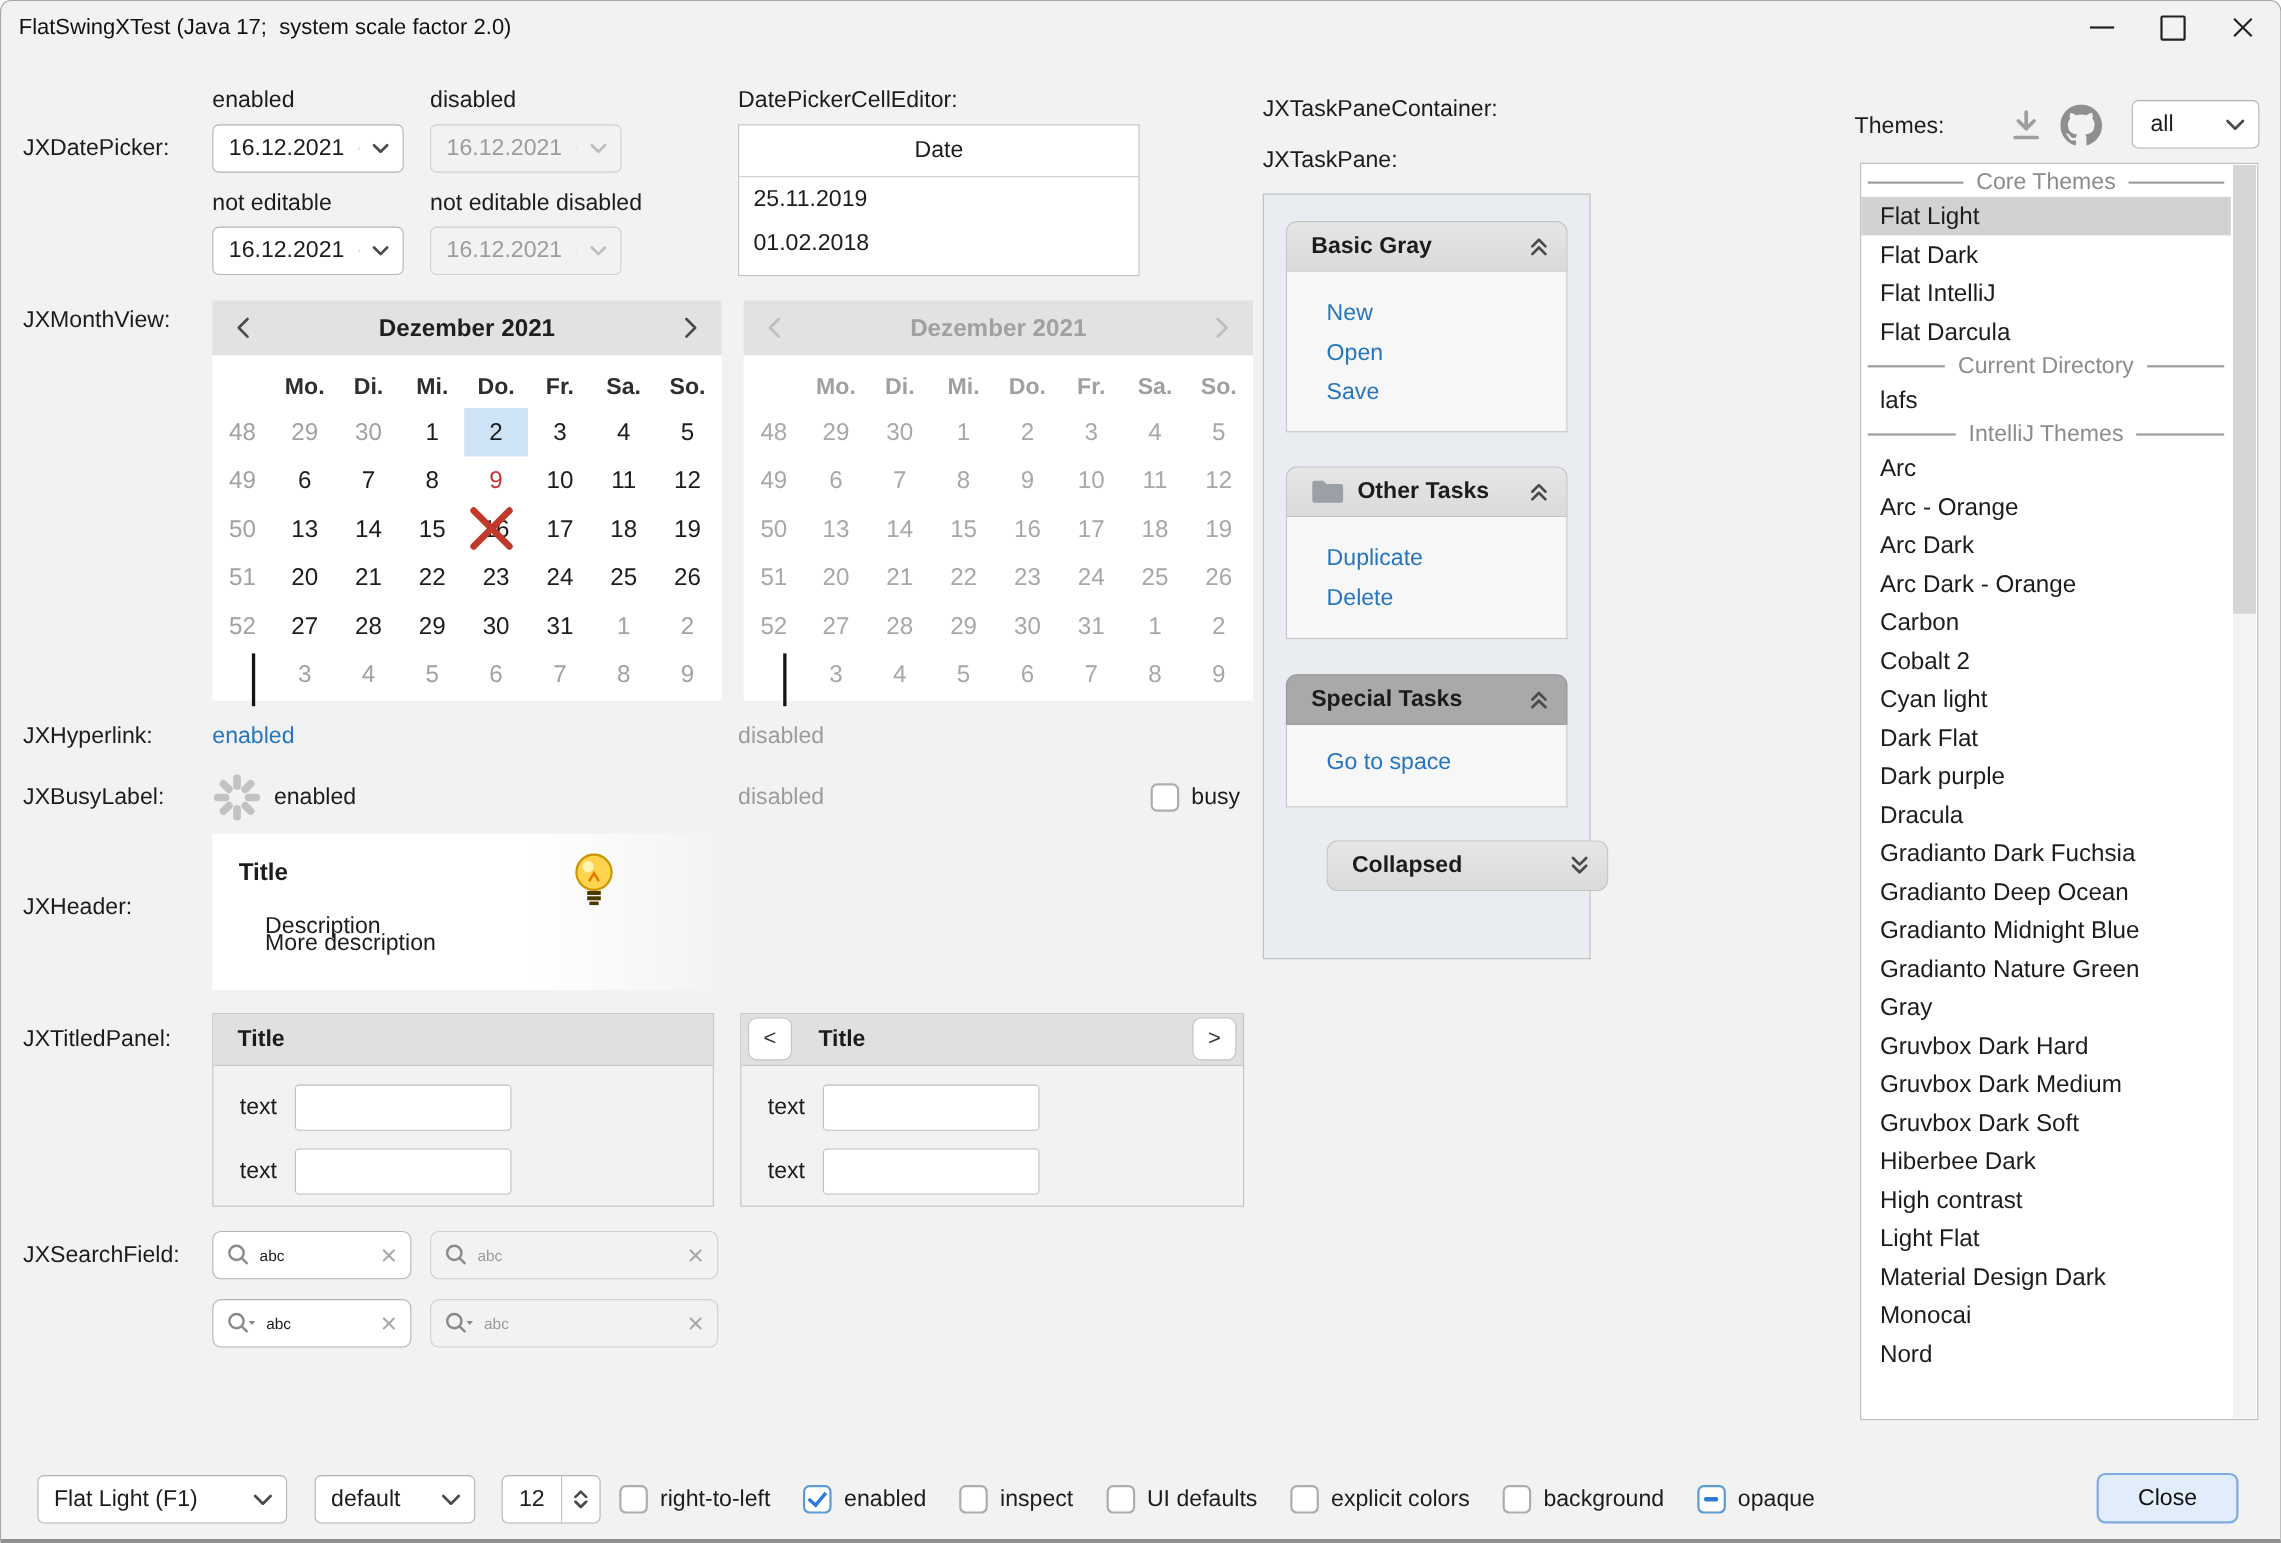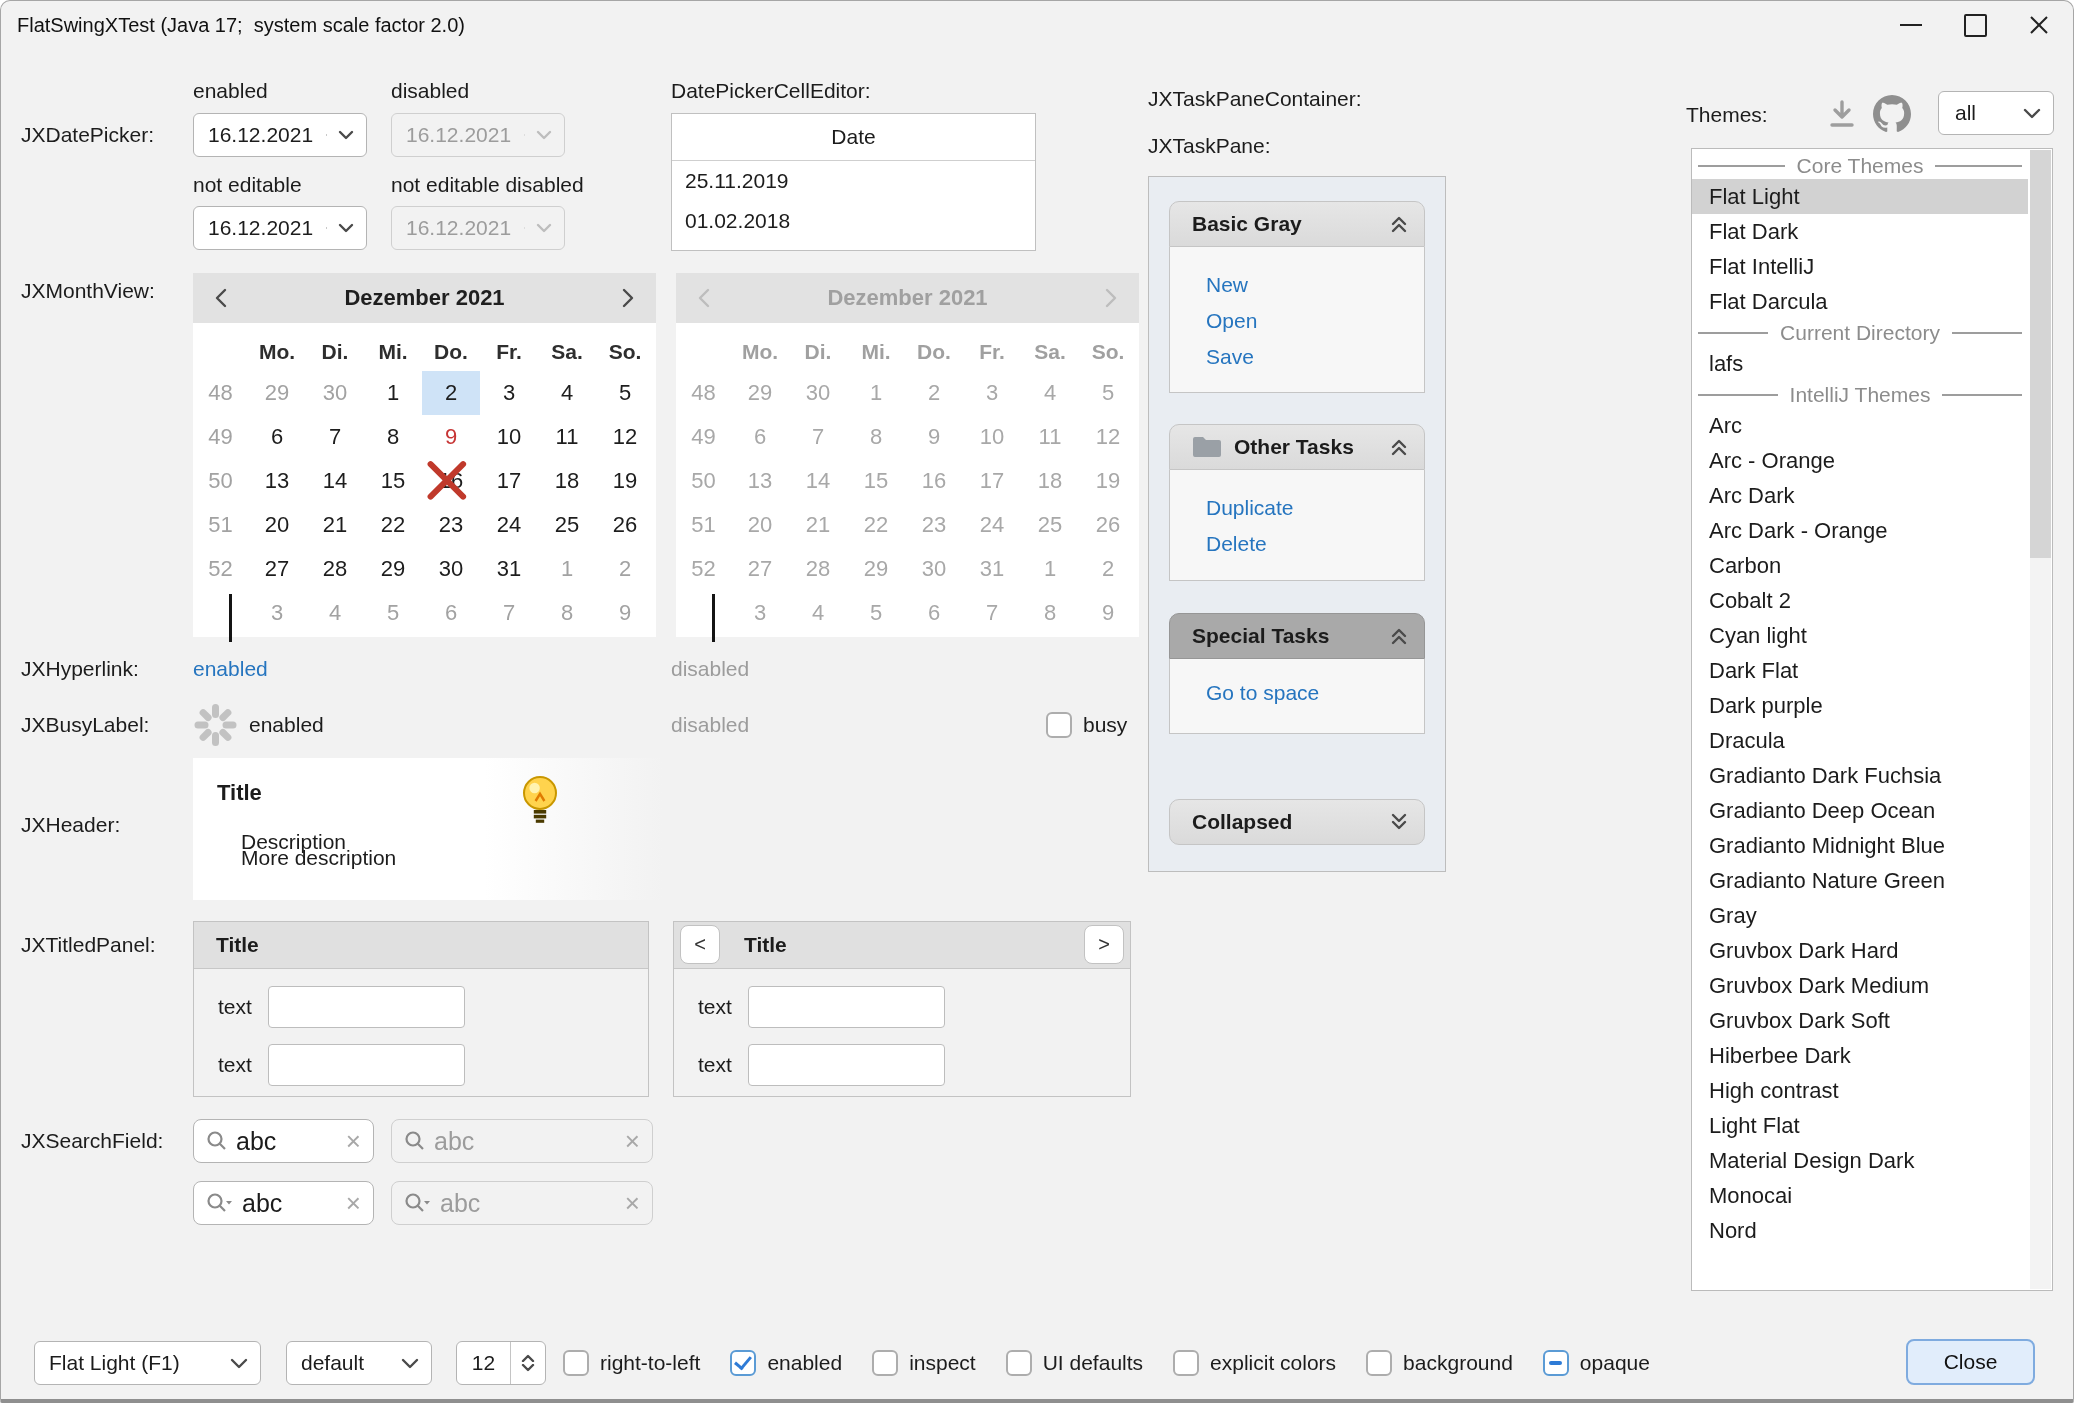--- a/index.html
+++ b/index.html
@@ -81,21 +81,21 @@
   .tpanel .ttl{font-weight:bold;font-size:21px;padding-left:22px;}
   .tpanel.witharrows .ttl{padding-left:70px;}
   .hbtn{position:absolute;top:3px;width:40px;height:39px;background:#fff;border:1px solid #c2c2c2;border-radius:8px;box-sizing:border-box;
     display:flex;align-items:center;justify-content:center;font-size:20px;color:#333;}
   .hbtn.prev{left:6px;} .hbtn.next{right:6px;}
   .trow2{position:absolute;display:flex;align-items:center;gap:14px;left:24px;}
   .trow2 .flabel{font-size:21px;width:36px;}
   .trow2 input{width:197px;height:42px;border:1px solid #bdbdbd;border-radius:4px;background:#fff;box-sizing:border-box;font-size:20px;padding:0 8px;}
   
   .search{height:44px;border-radius:8px;padding:0 12px;gap:8px;}
-  .search .sval{font-size:25px;}
+  .search .sval{font-size:14px;}
   .search .sclear{margin-left:auto;font-size:26px;color:#a8a8a8;line-height:44px;}
   .search.disabled .sval{color:#9c9c9c;}
   .mag{stroke:#8a8a8a;stroke-width:2.2;fill:none;}
   
   .tpc{left:1147px;top:175px;width:298px;height:696px;background:#e9edf2;border:1px solid #bdbdbd;box-sizing:border-box;}
   .pane{position:absolute;left:20px;width:256px;}
   .pane-h{height:46px;background:linear-gradient(#e6e6e6,#dadada);border:1px solid #c5c5c5;border-radius:10px 10px 0 0;
     display:flex;align-items:center;box-sizing:border-box;padding:0 14px 0 22px;}
   .pane-h .pt{font-weight:bold;font-size:21px;}
   .pane-h .pchev{margin-left:auto;}
@@ -508,21 +508,21 @@
             <path d="M5 11 L11 5 L17 11"></path>
             <path d="M5 18 L11 12 L17 18"></path>
           </svg>
       </div>
       <div class="pane-b" style="height:75px;padding-top:16px;">
 
       <div class="tplink">Go to space</div>
         </div>
     </div>
 
-    <div class="pane rounded" style="top:622px;">
+    <div class="pane rounded" style="top:587px;margin-left:37px;">
       <div class="pane-h">
         <span class="pt">Collapsed</span>
         <svg class="pchev chev" width="22" height="22" viewBox="0 0 22 22">
             <path d="M5 4 L11 10 L17 4"></path>
             <path d="M5 11 L11 17 L17 11"></path>
           </svg>
       </div>
     </div>
   </div>
 

